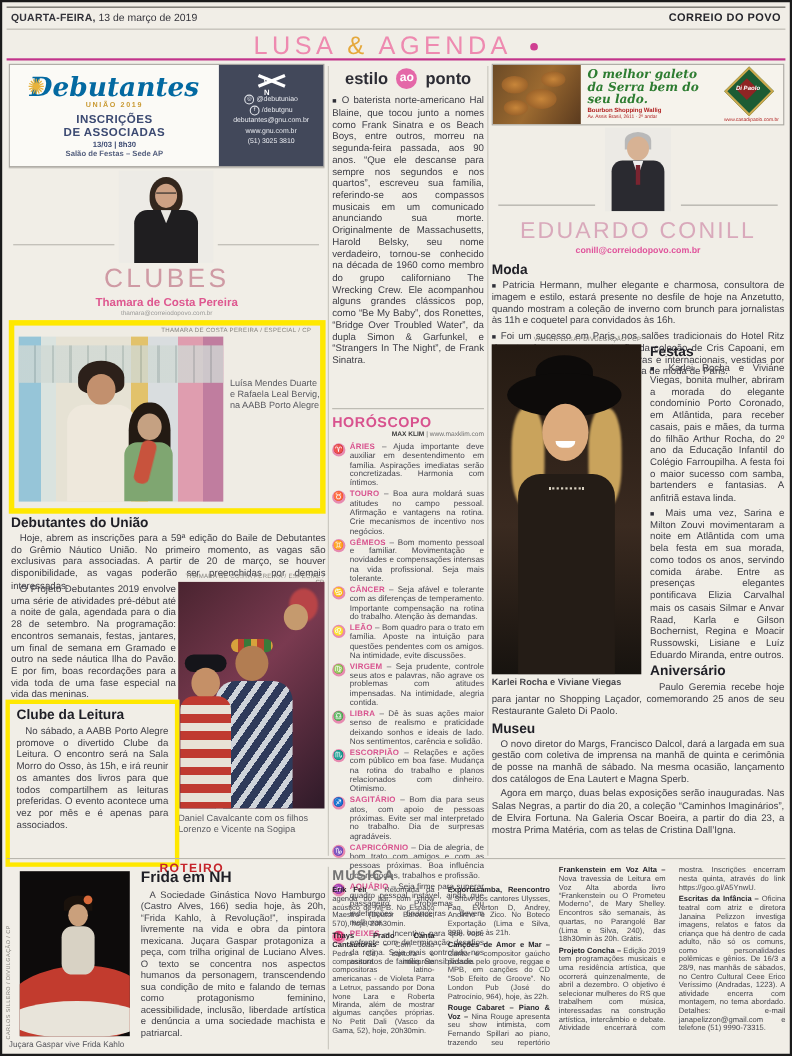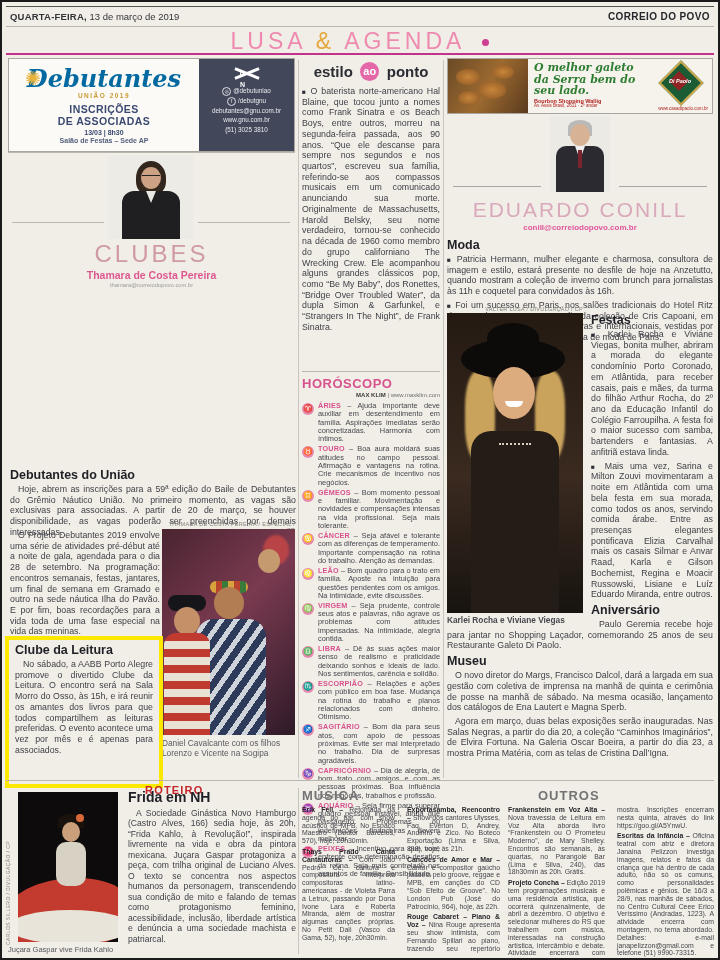--- a/index.html
+++ b/index.html
@@ -206,20 +206,34 @@
       <div class="glasses"></div>
       <div class="blazer"></div>
       <div class="vee"></div>
   </div>
   <div class="rule" style="left:12px;top:222px;width:92px;height:1px;"></div>
   <div class="rule" style="left:198px;top:222px;width:92px;height:1px;"></div>
   <div class="abs clubes-author">Thamara de Costa Pereira</div>
   <div class="abs clubes-title">CLUBES</div>
   <div class="abs clubes-mail">thamara@correiodopovo.com.br</div>
 
+  <div class="abs photo-aabb hl">
+    <div class="aabb-credit small-credit">THAMARA DE COSTA PEREIRA / ESPECIAL / CP</div>
+    <div class="aabb-img">
+      <div class="win"></div>
+      <div class="fig g1hair"></div>
+        <div class="fig g1head"></div>
+        <div class="fig g1body"></div>
+      <div class="fig g2hair"></div>
+        <div class="fig g2head"></div>
+        <div class="fig g2top"></div>
+        <div class="fig g2scarf"></div>
+    </div>
+    <div class="aabb-cap caption">Luísa Mendes Duarte e Rafaela Leal Bervig, na AABB Porto Alegre</div>
+  </div>
 
   <div class="abs deb-art">
     <h3 class="sec">Debutantes do União</h3>
     <p class="body jt indent">Hoje, abrem as inscrições para a 59ª edição do Baile de Debutantes do Grêmio Náutico União. No primeiro momento, as vagas são exclusivas para associadas. A partir de 20 de março, se houver disponibilidade, as vagas poderão ser preenchidas por demais interessadas.</p>
   </div>
   <p class="abs body jt indent deb-p2">O Projeto Debutantes 2019 envolve uma série de atividades pré-début até a noite de gala, agendada para o dia 28 de setembro. Na programação: encontros semanais, festas, jantares, um final de semana em Gramado e outro na sede náutica Ilha do Pavão. E por fim, boas recordações para a vida toda de uma fase especial na vida das meninas.</p>
 
   <div class="abs sog-credit small-credit">THAMARA DE COSTA PEREIRA / ESPECIAL / CP</div>
   <div class="abs photo-sog">
     <div class="balloon"></div>
@@ -357,21 +371,20 @@
     <div class="cols2">
       <p><b>Erik Feli –</b> <span>Retomada da agenda do bar, com show acústico de MPB. No Espaço Maestro (Doutor Barcelos, 570), hoje, 20h30min.</span></p>
       <p><b>Thays Prado Canta Cantautoras –</b> <span>Com João Pedro Cé, cantora e compositora interpreta compositoras latino-americanas - de Violeta Parra a Letrux, passando por Dona Ivone Lara e Roberta Miranda, além de mostrar algumas canções próprias. No Petit Dali (Vasco da Gama, 52), hoje, 20h30min.</span></p>
       <p><b>Exportasamba, Reencontro –</b> <span>Show dos cantores Ulysses, Faq, Everton D, Andrey, Andinho e Zico. No Boteco Exportação (Lima e Silva, 898), hoje, às 21h.</span></p>
       <p><b>Canções de Amor e Mar –</b> <span>Cantor e compositor gaúcho passeia pelo groove, reggae e MPB, em canções do CD “Sob Efeito de Groove”. No London Pub (José do Patrocínio, 964), hoje, às 22h.</span></p>
       <p><b>Rouge Cabaret – Piano &amp; Voz –</b> <span>Nina Rouge apresenta seu show intimista, com Fernando Spillari ao piano, trazendo seu repertório variado de jazz, blues e pop. No Ocidente (João Telles com Osvaldo Aranha), hoje, 22h.</span></p>
     </div>
   </div>
 
   <div class="abs outros">
-    <h2 class="list-head">OUTROS</h2>
     <div class="cols2">
       <p><b>Frankenstein em Voz Alta –</b> <span>Nova travessia de Leitura em Voz Alta aborda livro “Frankenstein ou O Prometeu Moderno”, de Mary Shelley. Encontros são semanais, às quartas, no Parangolé Bar (Lima e Silva, 240), das 18h30min às 20h. Grátis.</span></p>
       <p><b>Projeto Concha –</b> <span>Edição 2019 tem programações musicais e uma residência artística, que ocorrerá quinzenalmente, de abril a dezembro. O objetivo é selecionar mulheres do RS que trabalhem com música, interessadas na construção artística, intercâmbio e debate. Atividade encerrará com mostra. Inscrições encerram nesta quinta, através do link https://goo.gl/A5YnwU.</span></p>
       <p><b>Escritas da Infância –</b> <span>Oficina teatral com atriz e diretora Janaina Pelizzon investiga imagens, relatos e fatos da criança que há dentro de cada adulto, não só os comuns, como personalidades polêmicas e gênios. De 16/3 a 28/9, nas manhãs de sábados, no Centro Cultural Ceee Erico Veríssimo (Andradas, 1223). A atividade encerra com montagem, no tema abordado. Detalhes: e-mail janapelizzon@gmail.com e telefone (51) 9990-73315.</span></p>
     </div>
   </div>
 
 </div>
 
 </body></html>

